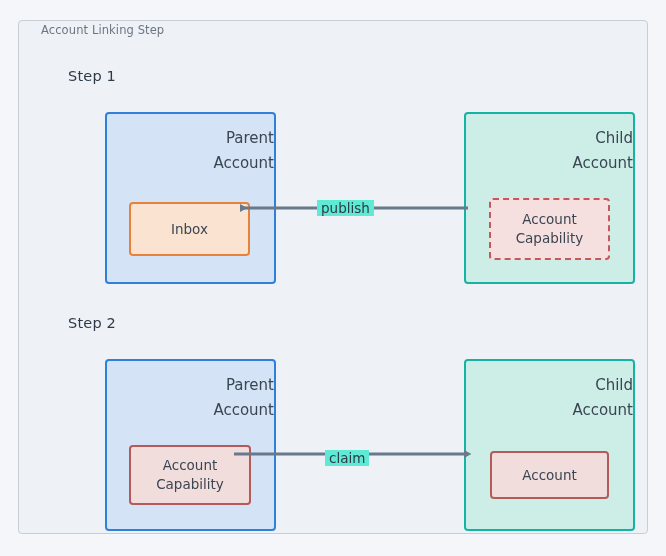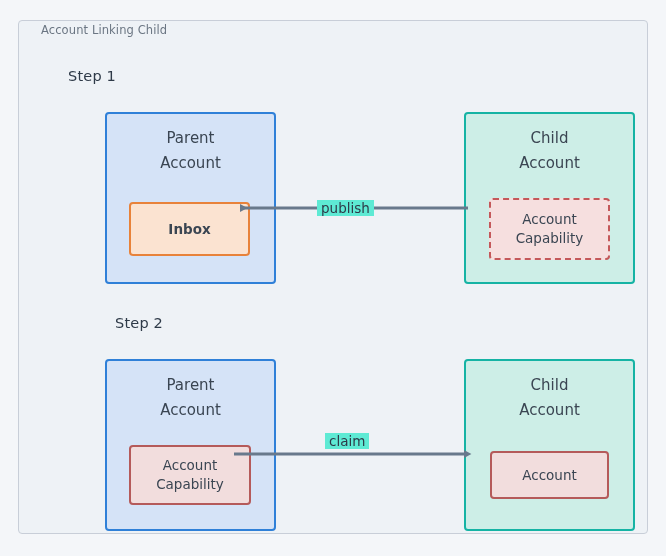--- a/index.html
+++ b/index.html
@@ -40,34 +40,34 @@
   
   .step-label {
     position: absolute;
     font-size: 14.5px;
     font-weight: normal;
     color: #2e3a48;
     letter-spacing: 0.2px;
     white-space: nowrap;
   }
   #step-1-label { left: 49px; top: 47px; }
-  #step-2-label { left: 49px; top: 294px; margin-left: 47px; }
+  #step-2-label { left: 49px; top: 294px; }
 
   
   .account-box {
     position: absolute;
     box-sizing: border-box;
     border-radius: 4px;
   }
   .account-box .account-title {
     position: absolute;
     left: 0;
     right: 0;
     top: 12px;
-    text-align: center;
+    text-align: right;
     font-size: 15px;
     line-height: 25px;
     color: #3a4552;
     white-space: pre-line;
   }
   .parent-box {
     border: 2px solid #2f80d8;
     background: #d5e3f7;
   }
   .child-box {
@@ -100,49 +100,49 @@
   }
   .capability-dashed {
     border: 2px dashed #c4585a;
     background: #f6dfdf;
   }
   .capability-solid {
     border: 2px solid #b55a5a;
     background: #f2dddd;
   }
 
-  #inbox-1      { left: 110px; top: 181px; width: 121px; height: 54px; font-weight: bold; }
+  #inbox-1      { left: 110px; top: 181px; width: 121px; height: 54px; }
   #capability-1 { left: 470px; top: 177px; width: 121px; height: 62px; }
   #capability-2 { left: 110px; top: 424px; width: 122px; height: 60px; }
   #account-2    { left: 471px; top: 430px; width: 119px; height: 48px; }
 
   
   .arrow-layer {
     position: absolute;
     left: 0; top: 0;
     width: 666px; height: 556px;
     pointer-events: none;
   }
   .edge-label {
     position: absolute;
     font-size: 13.5px;
     color: #2e3a48;
     background: #5eead4;
     padding: 0 4px;
     white-space: nowrap;
   }
   #publish-label { left: 317px; top: 200px; }
-  #claim-label   { left: 325px; top: 433px; text-align: center; }
+  #claim-label   { left: 325px; top: 450px; text-align: center; }
 </style>
 </head>
 <body>
 
 <div id="diagram-frame">
 
-  <span id="frame-title">Account Linking Child</span>
+  <span id="frame-title">Account Linking Step</span>
 
   <span class="step-label" id="step-1-label">Step 1</span>
 
   <div class="account-box parent-box" id="parent-box-1">
     <span class="account-title">Parent
 Account</span>
   </div>
 
   <div class="inner-box inbox-style" id="inbox-1">Inbox</div>
 

